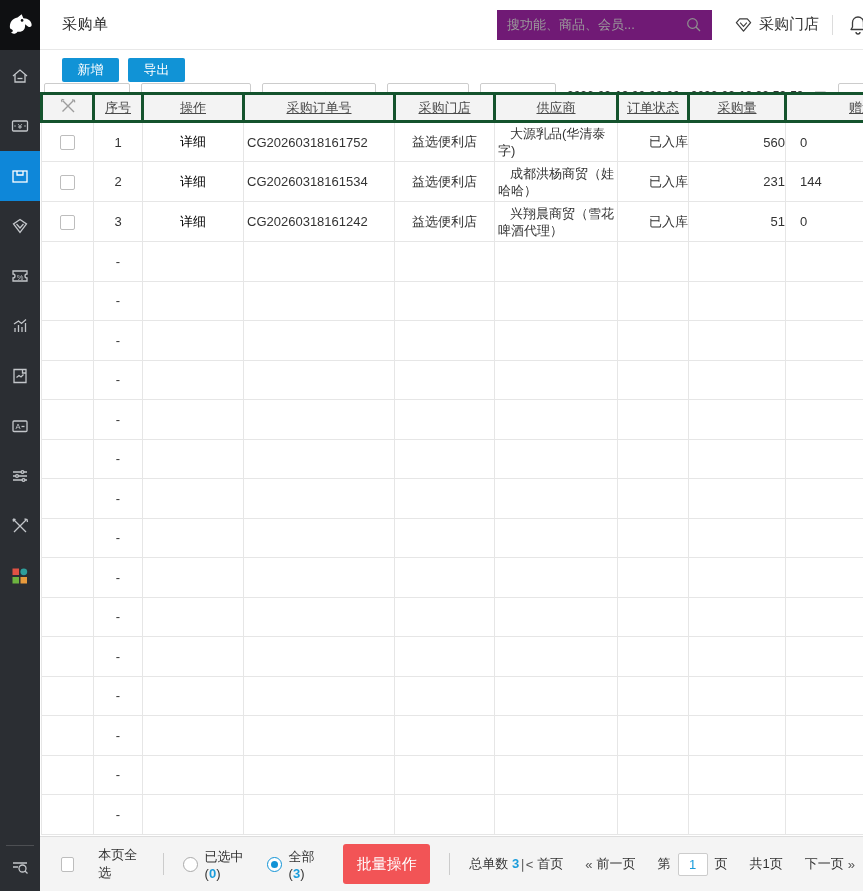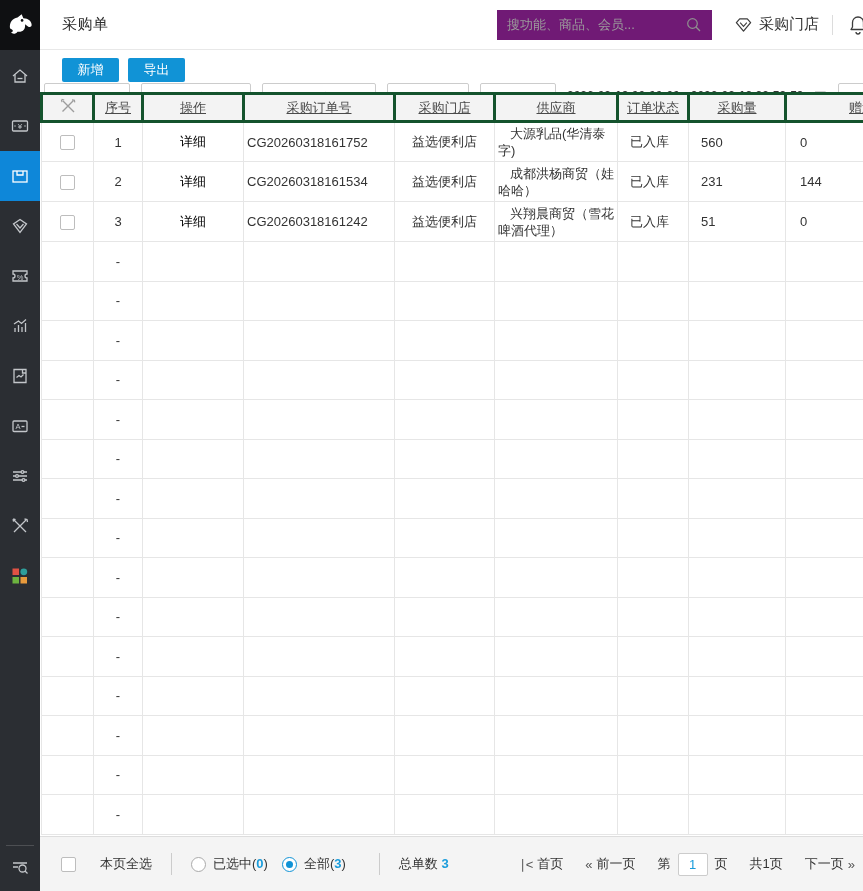--- a/index.html
+++ b/index.html
@@ -43,21 +43,21 @@
   
   .table-wrap { position:absolute; left:40px; top:92px; right:0; bottom:55px; overflow:hidden; background:#fff; z-index:10; }
   table { border-collapse:collapse; table-layout:fixed; width:910px; font-size:13px; color:#333; }
   th { background:#f3f3f3; border:3px solid #14532d; height:28px; font-weight:normal; color:#4a4a4a; text-align:center;text-decoration:underline; }
   td { border:1px solid #e6e6e6; vertical-align:middle; }
   tr.data-row { height:40px; }
   tr.empty-row { height:39.5px; }
   .c-check,.c-idx,.c-act,.c-store { text-align:center; }
   .c-order { text-align:left; padding-left:3px; }
   .c-sup { text-align:left; padding:2px 3px; line-height:17px; text-indent:12px; }
-  .c-status,.c-qty { text-align:left; padding-left:12px; }
+  .c-status,.c-qty { text-align:right; padding-left:12px; }
   .c-gift { text-align:left; padding-left:14px; }
   a.detail { color:#000000; text-decoration:none; cursor:pointer; }
   .cb { display:inline-block; width:15px; height:15px; border:1px solid #bdbdbd; border-radius:2px; background:#fff; vertical-align:middle; cursor:pointer; }
   
   .footer { position:absolute; left:40px; right:0; bottom:0; height:55px; background:#f4f4f4;
     border-top:1px solid #ddd; display:flex; align-items:center; font-size:13px; color:#333; z-index:15; }
   .footer .cb { margin-left:21px; }
   .footer .lbl { margin-left:24px; }
   .fdiv { width:1px; height:22px; background:#ccc; margin:0 19px; }
   .radio { width:15px; height:15px; border:1px solid #aaa; border-radius:50%; background:#fff; position:relative; cursor:pointer; flex:none; }
@@ -448,20 +448,21 @@
 </div>
 
 <div class="footer">
   <span class="cb"></span>
   <span class="lbl">本页全选</span>
   <span class="fdiv"></span>
   <span class="radio"></span>
   <span class="radio-lbl"><span>已选中(</span><span class="num-blue">0</span><span>)</span></span>
   <span class="radio checked"></span>
   <span class="radio-lbl"><span>全部(</span><span class="num-blue">3</span><span>)</span></span>
+  <button class="btn-red">批量操作</button>
   <span class="fdiv"></span>
   <span class="total"><span>总单数</span> <span class="num-blue">3</span></span>
   <div class="pager">
     <span class="pg">
         <span class="arr">∣&lt;</span>
         <span>首页</span>
       </span>
     <span class="pager-gap"></span>
     <span class="pg">
         <span class="arr">«</span>

